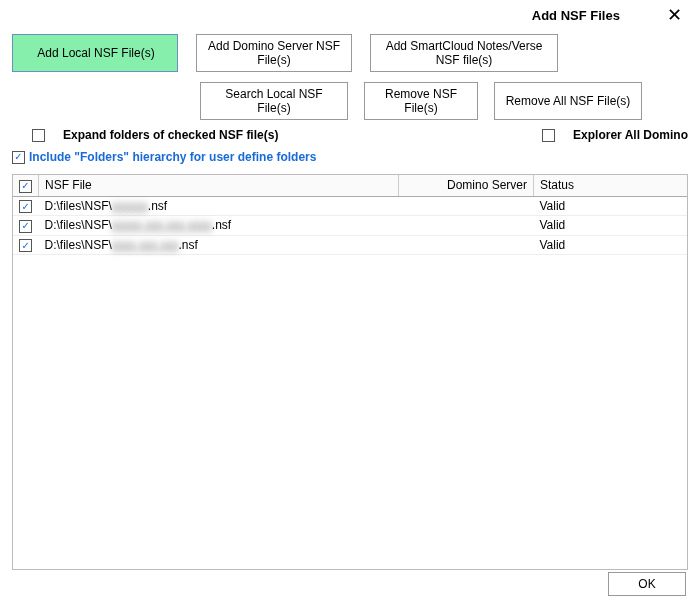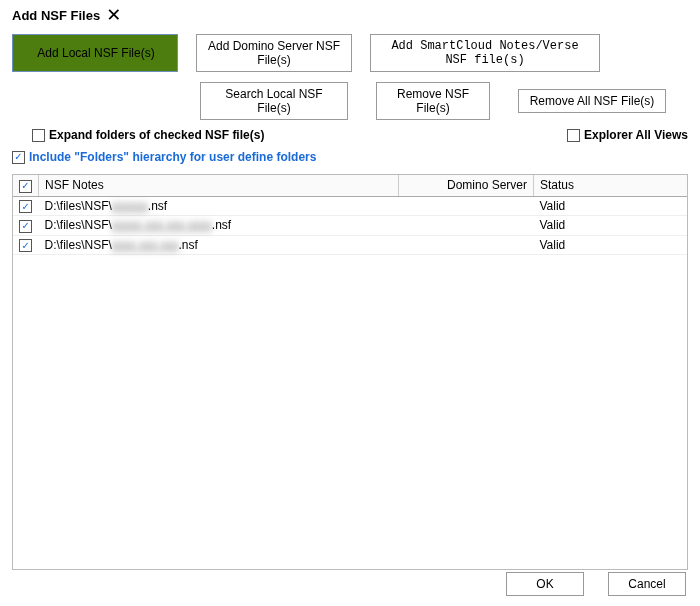--- a/index.html
+++ b/index.html
@@ -1,30 +1,30 @@
 <!DOCTYPE html>
 <html><head>
   <meta charset="utf-8">
   <style>
     * { box-sizing: border-box; margin: 0; padding: 0; }
     body { font-family: "Segoe UI", Tahoma, sans-serif; font-size: 12px; background: #fff; color: #000; width: 700px; height: 606px; position: relative; }
-    .titlebar { display: flex; justify-content: flex-start; align-items: center; padding: 6px 12px 4px 12px; }
+    .titlebar { display: flex; justify-content: flex-end; align-items: center; padding: 6px 12px 4px 12px; gap: 41px; }
     .titlebar h1 { font-size: 13px; font-weight: 600; }
     .close-btn { font-size: 18px; cursor: pointer; padding: 0 6px; background: none; border: none; line-height: 1; }
     .btnrow { display: flex; gap: 18px; padding: 6px 12px 4px 12px; flex-wrap: nowrap; }
-    .btnrow.row2 { padding-left: 200px; gap: 28px; align-items: center; }
+    .btnrow.row2 { padding-left: 200px; gap: 16px; }
     .btn { background: #fff; border: 1px solid #999; padding: 4px 10px; font-size: 12px; cursor: pointer; min-height: 24px; }
-    .btn.selected { background: #4d7c0f; border: 1px solid #6a8fc0; padding-left: 12px; }
+    .btn.selected { background: #86efac; border: 1px solid #6a8fc0; padding-left: 12px; }
     .btn.wide { width: 166px; }
     .btn.medium { width: 148px; }
     .btn.med2 { width: 114px; }
-    .btn.large { width: 230px; font-family: Liberation Mono, monospace; }
+    .btn.large { width: 188px; }
     .checkrow { display: flex; align-items: center; gap: 4px; padding: 4px 12px; }
     .checkrow.split { justify-content: space-between; }
-    .checkgroup { display: flex; align-items: center; gap: 4px; padding-left: 20px; }
+    .checkgroup { display: flex; align-items: center; gap: 18px; padding-left: 20px; }
     .checkrow label { font-weight: 600; }
     .check { width: 13px; height: 13px; border: 1px solid #555; display: inline-flex; align-items: center; justify-content: center; font-size: 10px; line-height: 1; background: #fff; cursor: pointer; }
     .check.checked { color: #1a6bd8; }
     .blue-label { font-weight: 600; color: #1a6bd8; }
     .tablewrap { margin: 6px 12px 10px 12px; border: 1px solid #bbb; height: 396px; overflow: auto; background: #fff; }
     table { border-collapse: collapse; width: 100%; font-size: 12px; }
     thead th { text-align: left; font-weight: 400; padding: 3px 6px; border-bottom: 1px solid #aaa; border-right: 1px solid #ccc; background: #fafafa; }
     thead th:last-child { border-right: none; }
     tbody td { padding: 2px 6px; border-bottom: 1px solid #eee; white-space: nowrap; }
     tbody td.checkcol { width: 22px; text-align: center; }
@@ -54,35 +54,35 @@
   <button class="btn medium">Remove All NSF File(s)</button>
 </div>
 
 <div class="checkrow split">
   <div class="checkgroup">
     <span class="check"></span>
     <label>Expand folders of checked NSF file(s)</label>
   </div>
   <div class="checkgroup">
     <span class="check"></span>
-    <label>Explorer All Views</label>
+    <label>Explorer All Domino</label>
   </div>
 </div>
 
 <div class="checkrow">
   <span class="check checked">✓</span>
   <label class="blue-label">Include "Folders" hierarchy for user define folders</label>
 </div>
 
 <div class="tablewrap">
   <table>
     <thead>
       <tr>
         <th class="checkcol"><span class="check checked">✓</span></th>
-        <th class="col-file">NSF Notes</th>
+        <th class="col-file">NSF File</th>
         <th class="col-server">Domino Server</th>
         <th>Status</th>
       </tr>
     </thead>
     <tbody id="tbody">
         <tr>
           <td class="checkcol"><span class="check checked">✓</span></td>
           <td><span>D:\files\NSF\</span><span class="blur">xxxxxx</span><span>.nsf</span></td>
           <td></td>
           <td>Valid</td>
@@ -98,14 +98,13 @@
           <td><span>D:\files\NSF\</span><span class="blur">xxxx xxx xxx</span><span>.nsf</span></td>
           <td></td>
           <td>Valid</td>
         </tr>
       </tbody>
   </table>
 </div>
 
 <div class="footer">
   <button class="btn">OK</button>
-  <button class="btn">Cancel</button>
 </div>
 
 </body></html>

